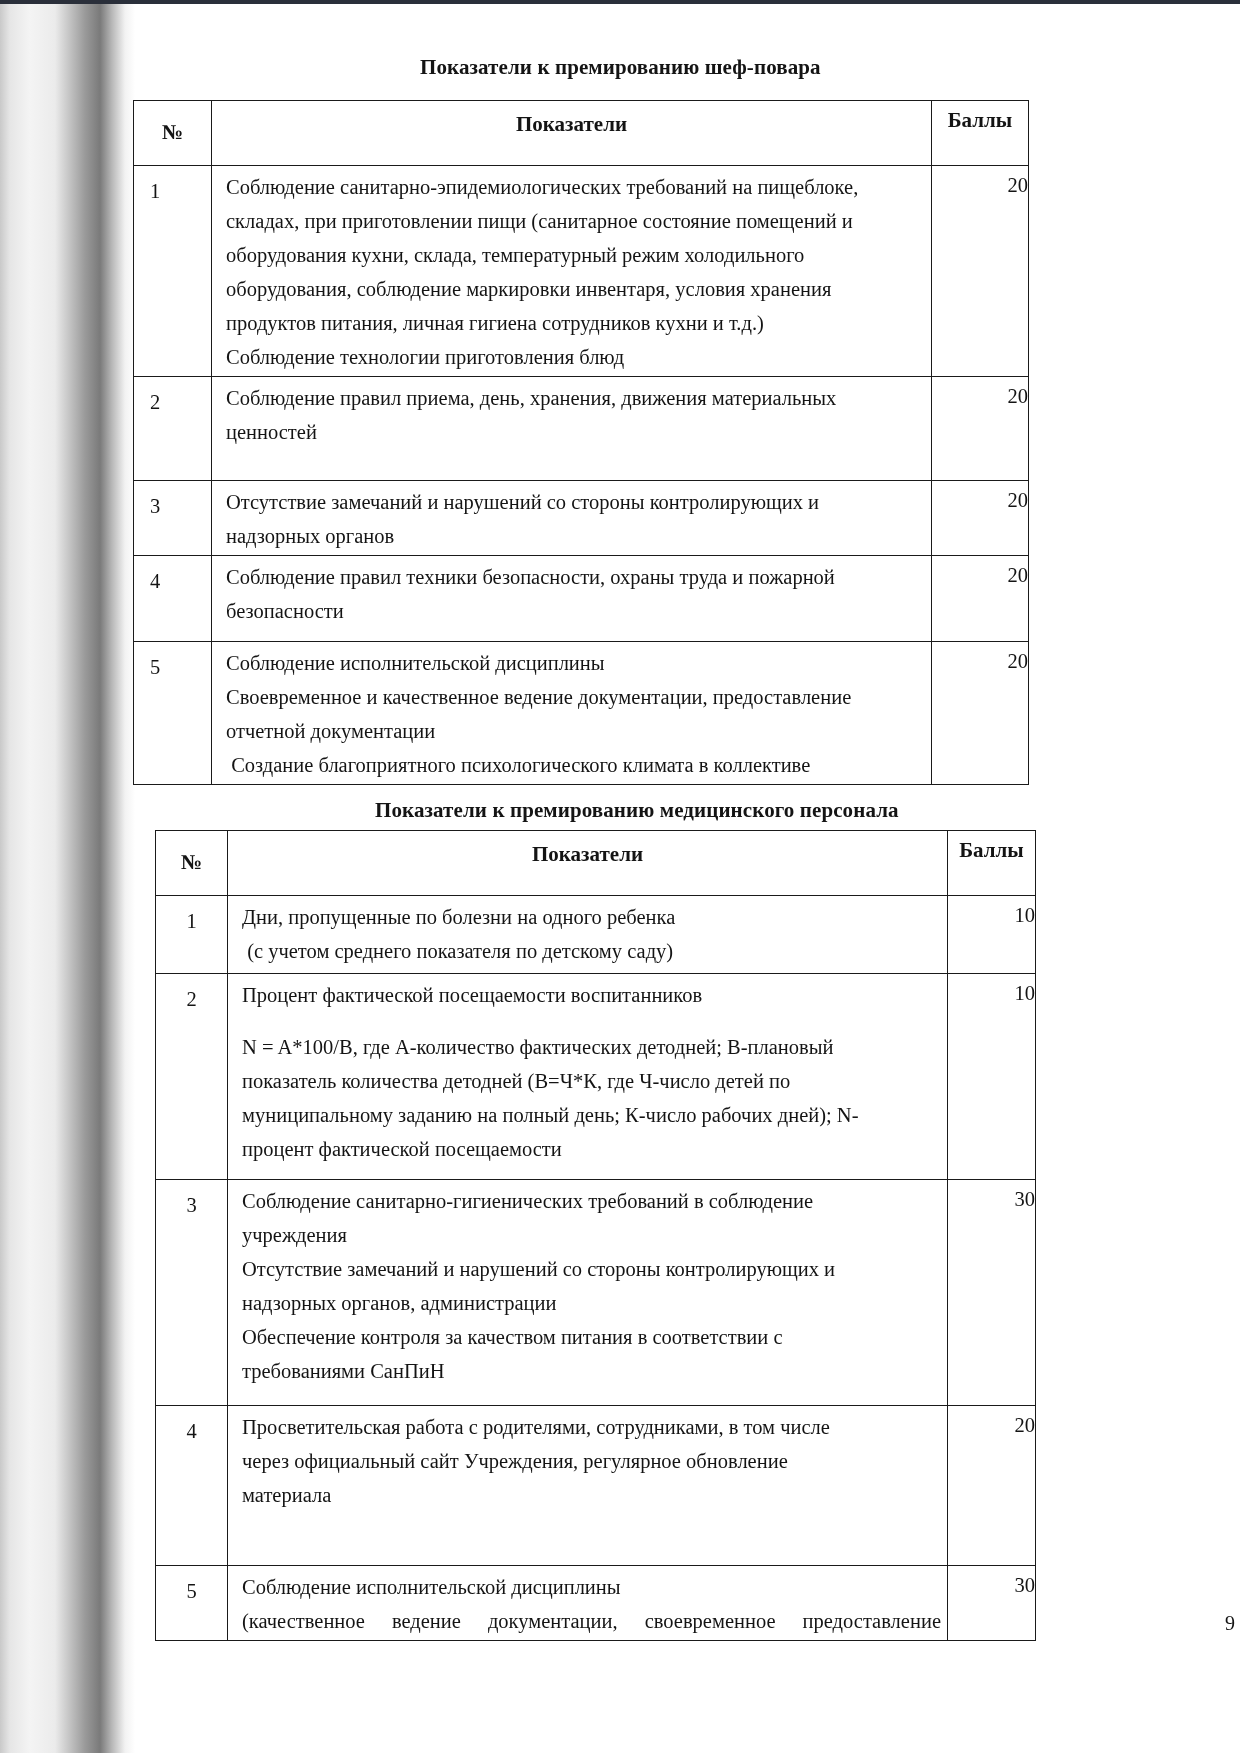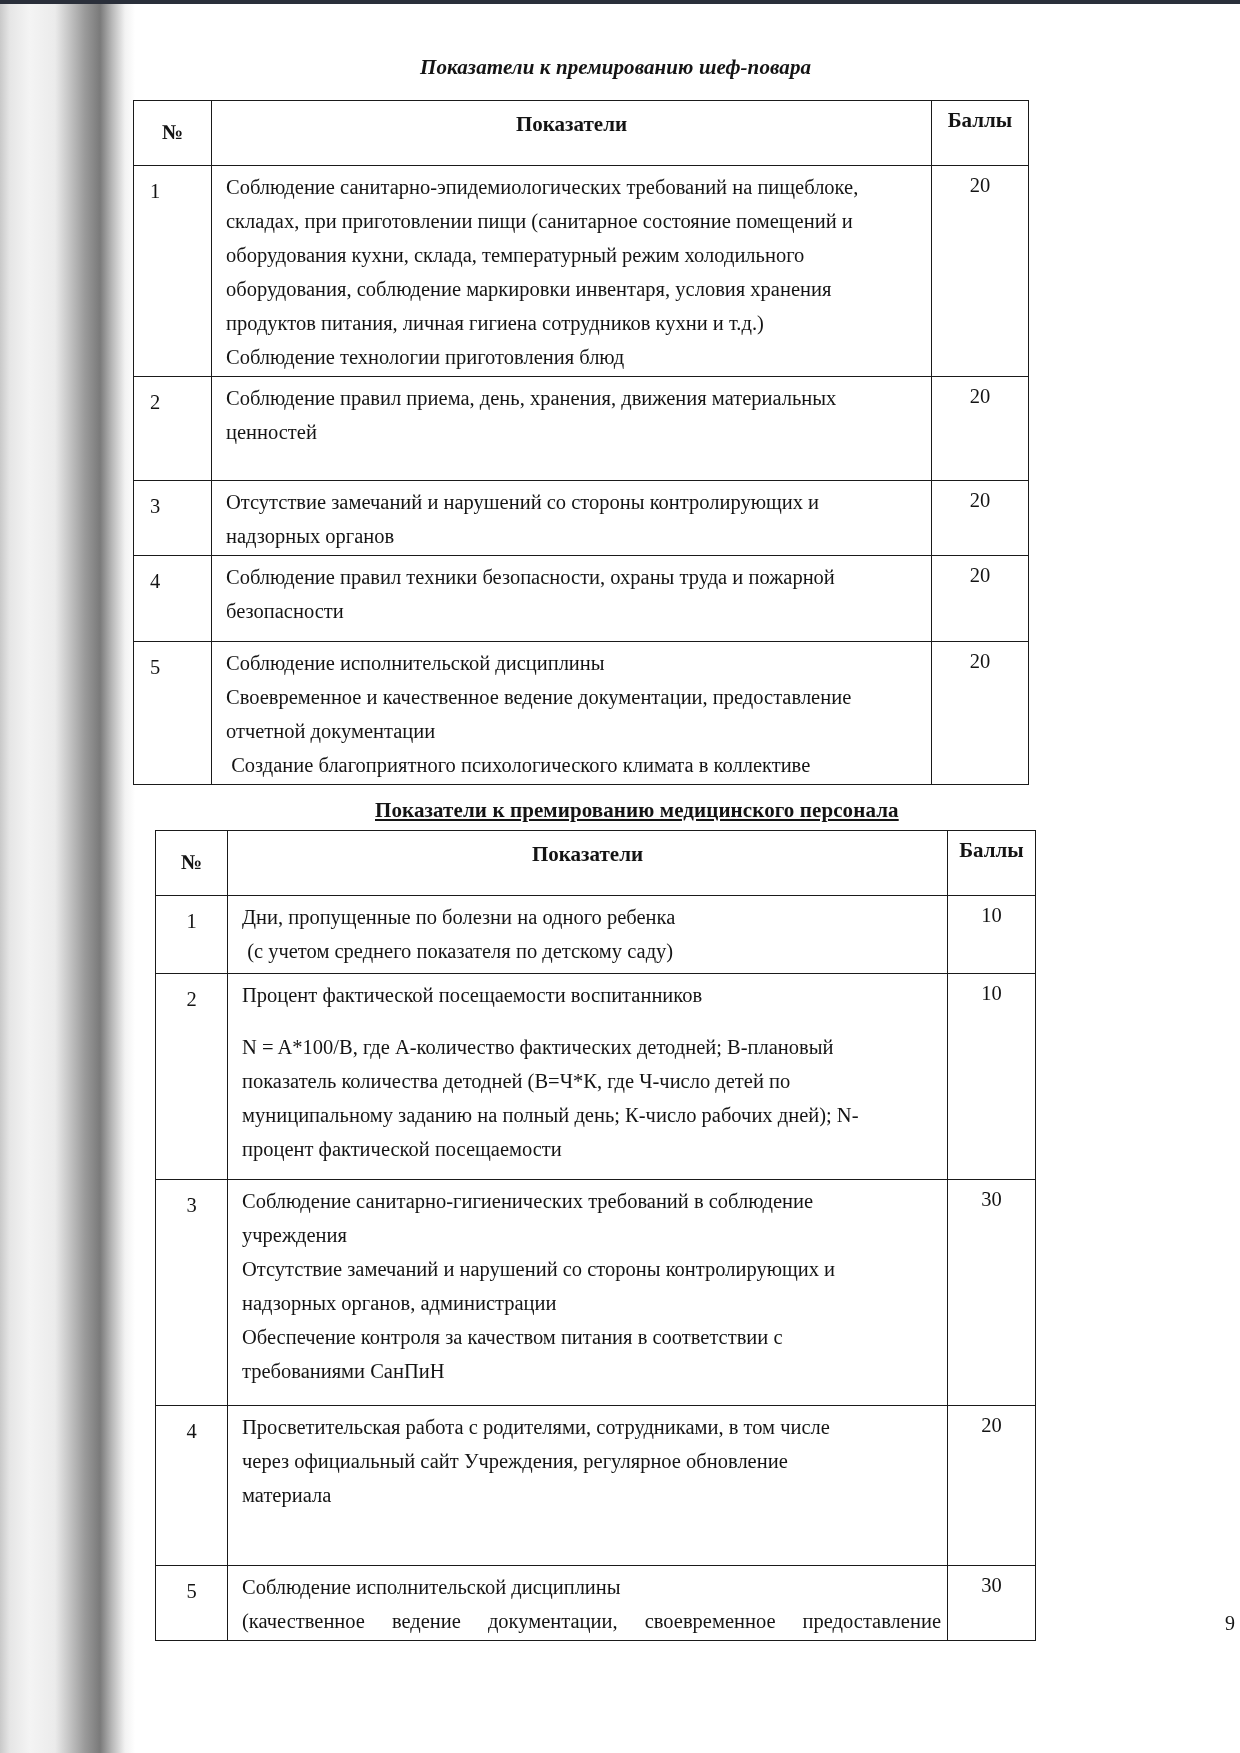--- a/index.html
+++ b/index.html
@@ -29,35 +29,35 @@
     table.indicators td, table.indicators th {
       border: 1.5px solid #1a1a1a; vertical-align: top; padding: 0;
     }
     th { font-weight: bold; font-size: 21px; }
     .th-num { text-align: center; padding-top: 14px !important; height: 50px; }
     .th-text { text-align: center; padding-top: 6px !important; margin-top: 36px; }
     .th-pts { text-align: center; padding-top: 2px !important; }
     .td-num { padding: 8px 0 0 16px !important; }
     .td-num.center { text-align: center; padding-left: 0 !important; }
     .td-text { padding: 4px 6px 2px 14px !important; }
-    .td-pts { text-align: center; padding-top: 2px !important; }
+    .td-pts { text-align: right; padding-top: 2px !important; }
     .line { display: block; }
     .formula { margin-top: 18px; }
     .justify { text-align: justify; text-align-last: justify; }
     .page-number {
       position: absolute; left: 1225px; top: 1612px; font-size: 20px;
     }
   </style>
 </head>
 <body>
 
 <div class="binding-shadow"></div>
 <div class="top-edge"></div>
 
-<div class="section-title" style="left:420px; top:55px;font-style:italic;">Показатели   к премированию  шеф-повара</div>
+<div class="section-title" style="left:420px; top:55px;">Показатели   к премированию  шеф-повара</div>
 
 <table class="indicators" style="left:133px; top:100px; width:895px;">
   <colgroup>
       <col style="width:78px">
       <col style="width:720px">
       <col style="width:97px">
     </colgroup>
   <tbody>
       <tr>
     <th class="th-num">№</th>
@@ -106,21 +106,21 @@
       <span class="line">Соблюдение исполнительской дисциплины</span>
       <span class="line">Своевременное и качественное ведение документации, предоставление</span>
       <span class="line">отчетной документации</span>
       <span class="line" style="white-space:pre"> Создание благоприятного психологического климата в коллективе</span>
     </td>
     <td class="td-pts">20</td>
   </tr>
 </tbody>
   </table>
 
-<div class="section-title" style="left:375px; top:798px;text-decoration:underline;">Показатели  к премированию  медицинского персонала</div>
+<div class="section-title" style="left:375px; top:798px;">Показатели  к премированию  медицинского персонала</div>
 
 <table class="indicators" style="left:155px; top:830px; width:880px;">
   <colgroup>
       <col style="width:72px">
       <col style="width:720px">
       <col style="width:88px">
     </colgroup>
   <tbody>
       <tr>
     <th class="th-num">№</th>

